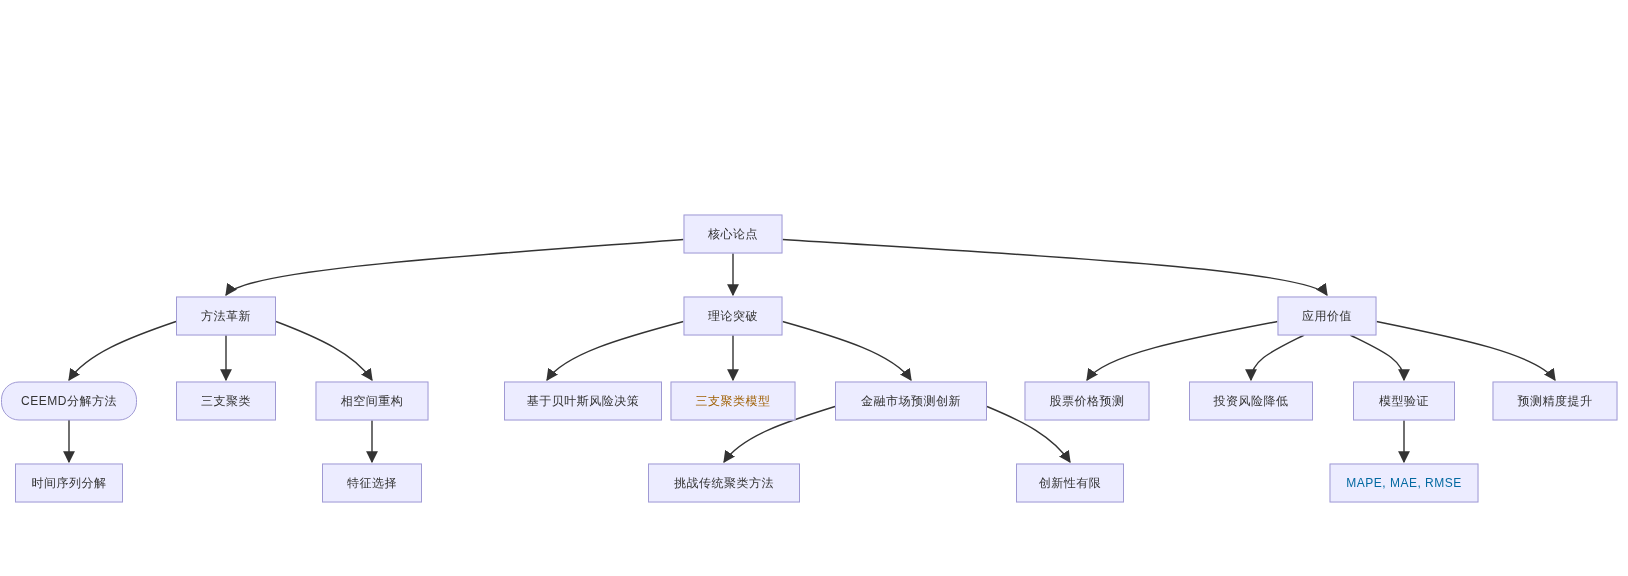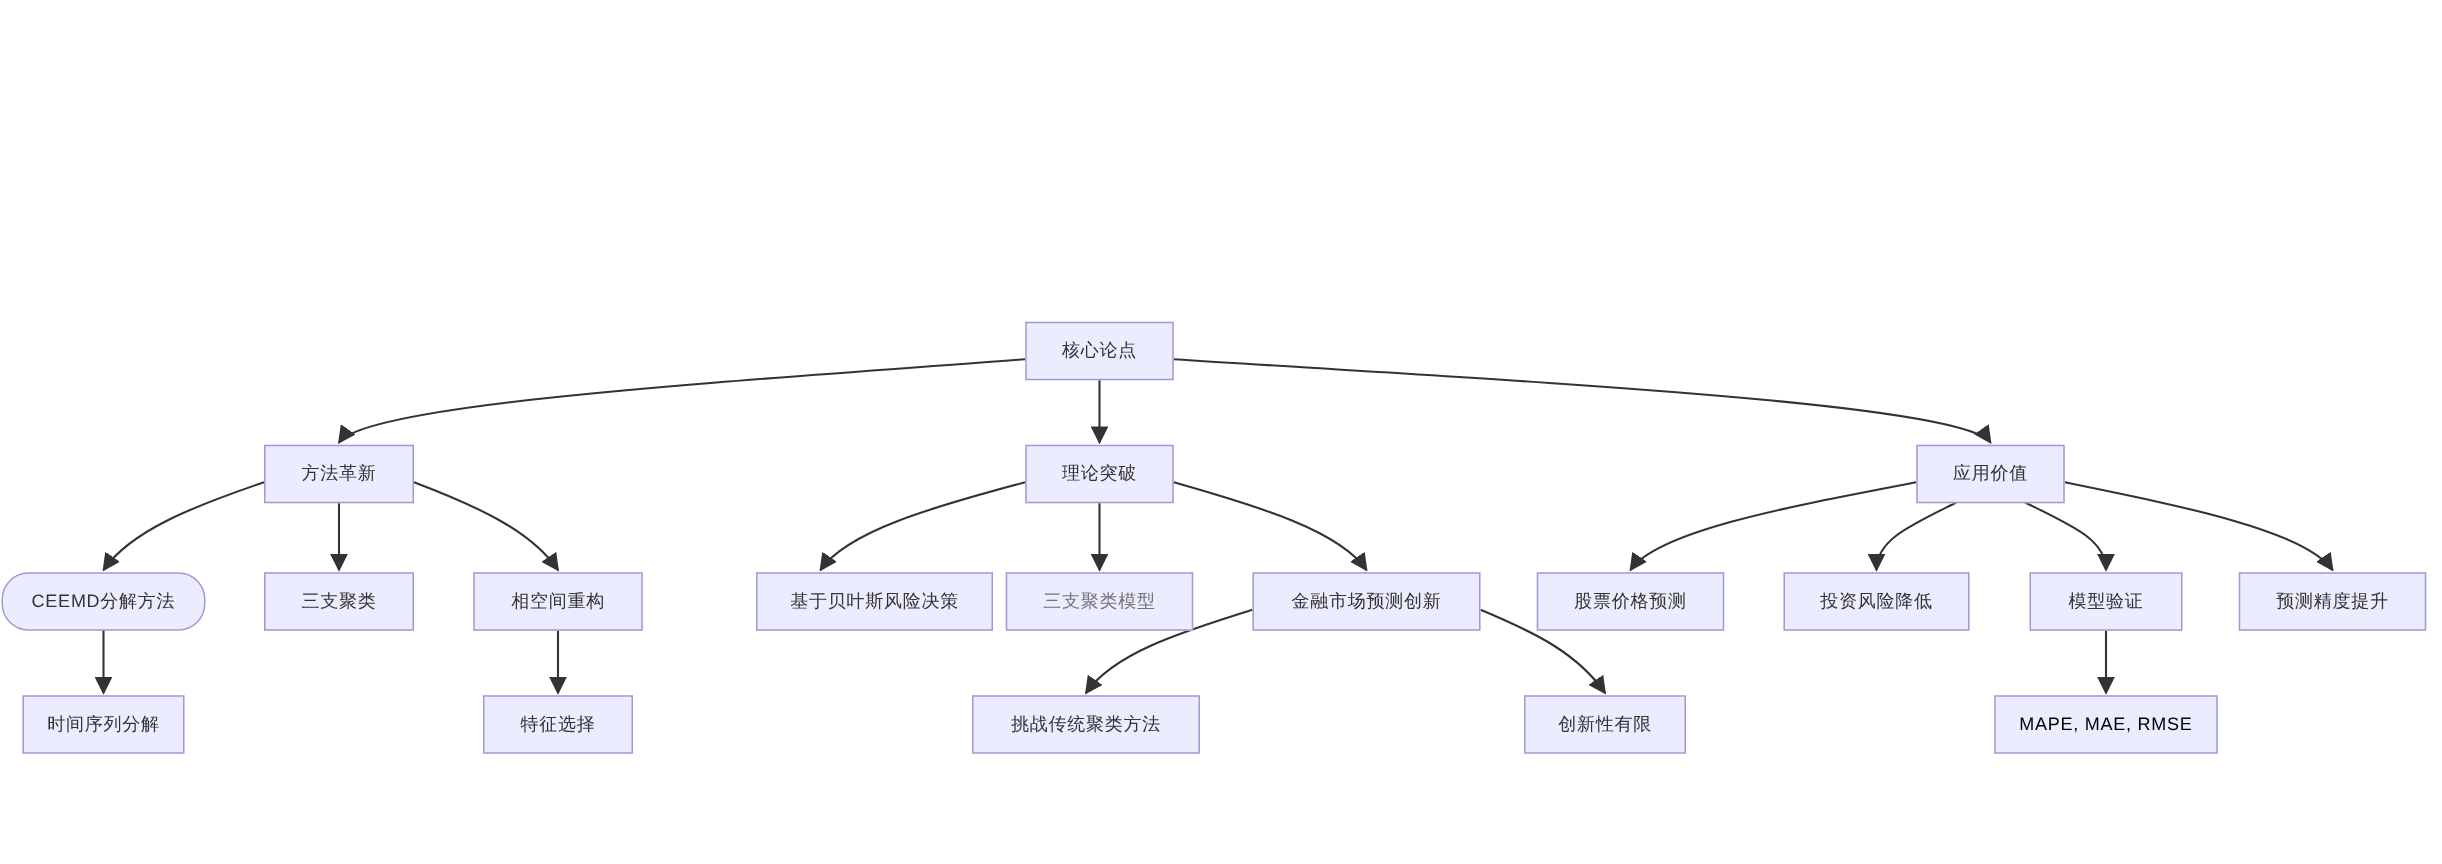--- a/index.html
+++ b/index.html
@@ -87,21 +87,21 @@
       </div>
       <div class="node" style="left: 226px; top: 400.5px; width: 100px; background: rgb(236, 236, 255); border-color: rgb(160, 154, 212); color: rgb(51, 51, 51);">
         <span>三支聚类</span>
       </div>
       <div class="node" style="left: 372px; top: 400.5px; width: 113px; background: rgb(236, 236, 255); border-color: rgb(160, 154, 212); color: rgb(51, 51, 51);">
         <span>相空间重构</span>
       </div>
       <div class="node" style="left: 547px; top: 400.5px; width: 158px; background: rgb(236, 236, 255); border-color: rgb(160, 154, 212); color: rgb(51, 51, 51); margin-left: 36px;">
         <span>基于贝叶斯风险决策</span>
       </div>
-      <div class="node" style="left: 733px; top: 400.5px; width: 125px; background: rgb(236, 236, 255); border-color: rgb(160, 154, 212); color: #737373;">
+      <div class="node" style="left: 733px; top: 400.5px; width: 125px; background: rgb(236, 236, 255); border-color: rgb(160, 154, 212); color: #a16207;">
         <span>三支聚类模型</span>
       </div>
       <div class="node" style="left: 911px; top: 400.5px; width: 152px; background: rgb(236, 236, 255); border-color: rgb(160, 154, 212); color: rgb(51, 51, 51);">
         <span>金融市场预测创新</span>
       </div>
       <div class="node" style="left: 1087px; top: 400.5px; width: 125px; background: rgb(236, 236, 255); border-color: rgb(160, 154, 212); color: rgb(51, 51, 51);">
         <span>股票价格预测</span>
       </div>
       <div class="node" style="left: 1251px; top: 400.5px; width: 124px; background: rgb(236, 236, 255); border-color: rgb(160, 154, 212); color: rgb(51, 51, 51);">
         <span>投资风险降低</span>
@@ -117,17 +117,17 @@
       </div>
       <div class="node" style="left: 372px; top: 482.5px; width: 100px; background: rgb(236, 236, 255); border-color: rgb(160, 154, 212); color: rgb(51, 51, 51);">
         <span>特征选择</span>
       </div>
       <div class="node" style="left: 724px; top: 482.5px; width: 152px; background: rgb(236, 236, 255); border-color: rgb(160, 154, 212); color: rgb(51, 51, 51); justify-content: center;">
         <span>挑战传统聚类方法</span>
       </div>
       <div class="node" style="left: 1070px; top: 482.5px; width: 108px; background: rgb(236, 236, 255); border-color: rgb(160, 154, 212); color: rgb(51, 51, 51);">
         <span>创新性有限</span>
       </div>
-      <div class="node" style="left: 1404px; top: 482.5px; width: 149px; background: rgb(236, 236, 255); border-color: rgb(160, 154, 212); color: #000000;">
+      <div class="node" style="left: 1404px; top: 482.5px; width: 149px; background: rgb(236, 236, 255); border-color: rgb(160, 154, 212); color: #0369a1;">
         <span>MAPE, MAE, RMSE</span>
       </div>
     </div>
 </div>
 
 </body></html>

